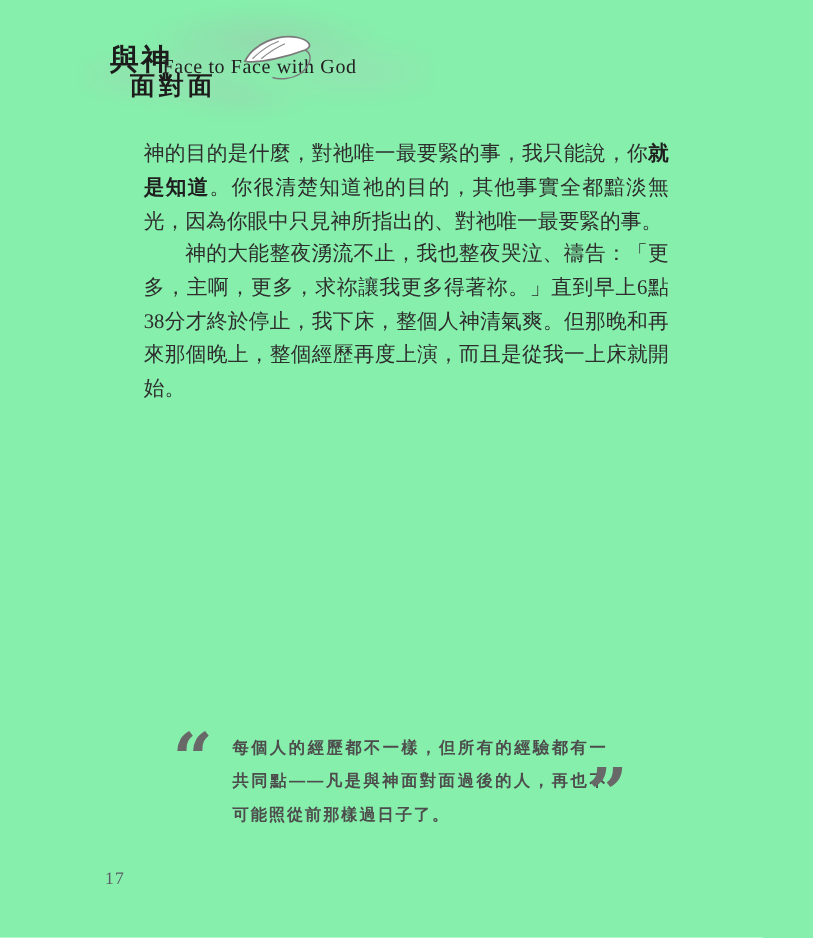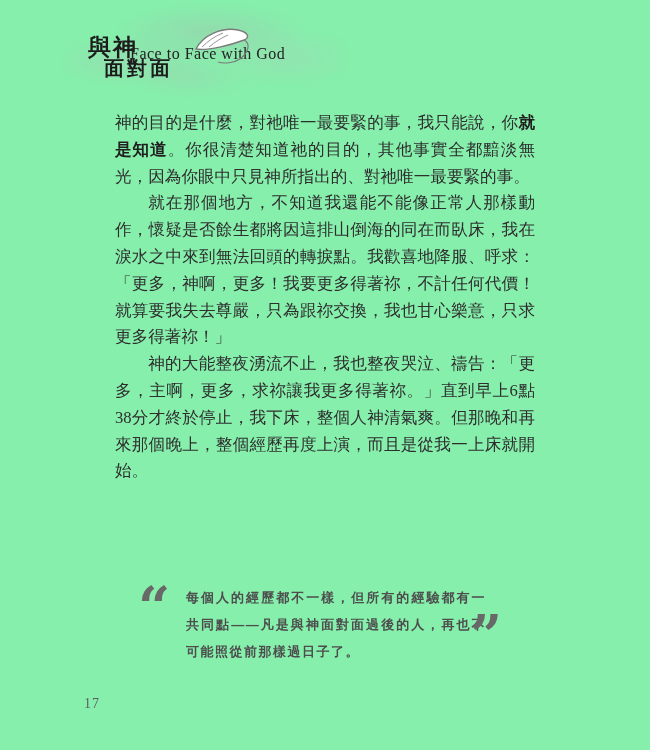--- a/index.html
+++ b/index.html
@@ -82,21 +82,20 @@
         <path d="M8 23 C 14 17, 21 12, 29 9" fill="none" stroke="#8a8a8a" stroke-width="0.9"></path>
         <path d="M15 23 C 21 18, 27 14, 34 11" fill="none" stroke="#8a8a8a" stroke-width="0.9"></path>
         <path d="M50 16 C 56 19, 56 27, 46 35 C 40 39, 30 40, 24 38" fill="none" stroke="#7a7a7a" stroke-width="1.2"></path>
       </svg>
     </span>
     <div class="title-bottom">面對面</div>
   </div>
 
   <div class="body-text">
     <p><span>神的目的是什麼，對祂唯一最要緊的事，我只能說，你</span><b>就是知道</b><span>。你很清楚知道祂的目的，其他事實全都黯淡無光，因為你眼中只見神所指出的、對祂唯一最要緊的事。</span></p>
-    <p class="indent">就在那個地方，不知道我還能不能像正常人那樣動作，懷疑是否餘生都將因這排山倒海的同在而臥床，我在淚水之中來到無法回頭的轉捩點。我歡喜地降服、呼求：「更多，神啊，更多！我要更多得著祢，不計任何代價！就算要我失去尊嚴，只為跟祢交換，我也甘心樂意，只求更多得著祢！」</p>
     <p class="indent">神的大能整夜湧流不止，我也整夜哭泣、禱告：「更多，主啊，更多，求祢讓我更多得著祢。」直到早上6點38分才終於停止，我下床，整個人神清氣爽。但那晚和再來那個晚上，整個經歷再度上演，而且是從我一上床就開始。</p>
   </div>
 
   <div class="pullquote">
     <div class="quote-mark quote-open">“</div>
     <div class="quote-text">每個人的經歷都不一樣，但所有的經驗都有一共同點——凡是與神面對面過後的人，再也不可能照從前那樣過日子了。</div>
     <div class="quote-mark quote-close">”</div>
   </div>
 
   <div class="page-number">17</div>

